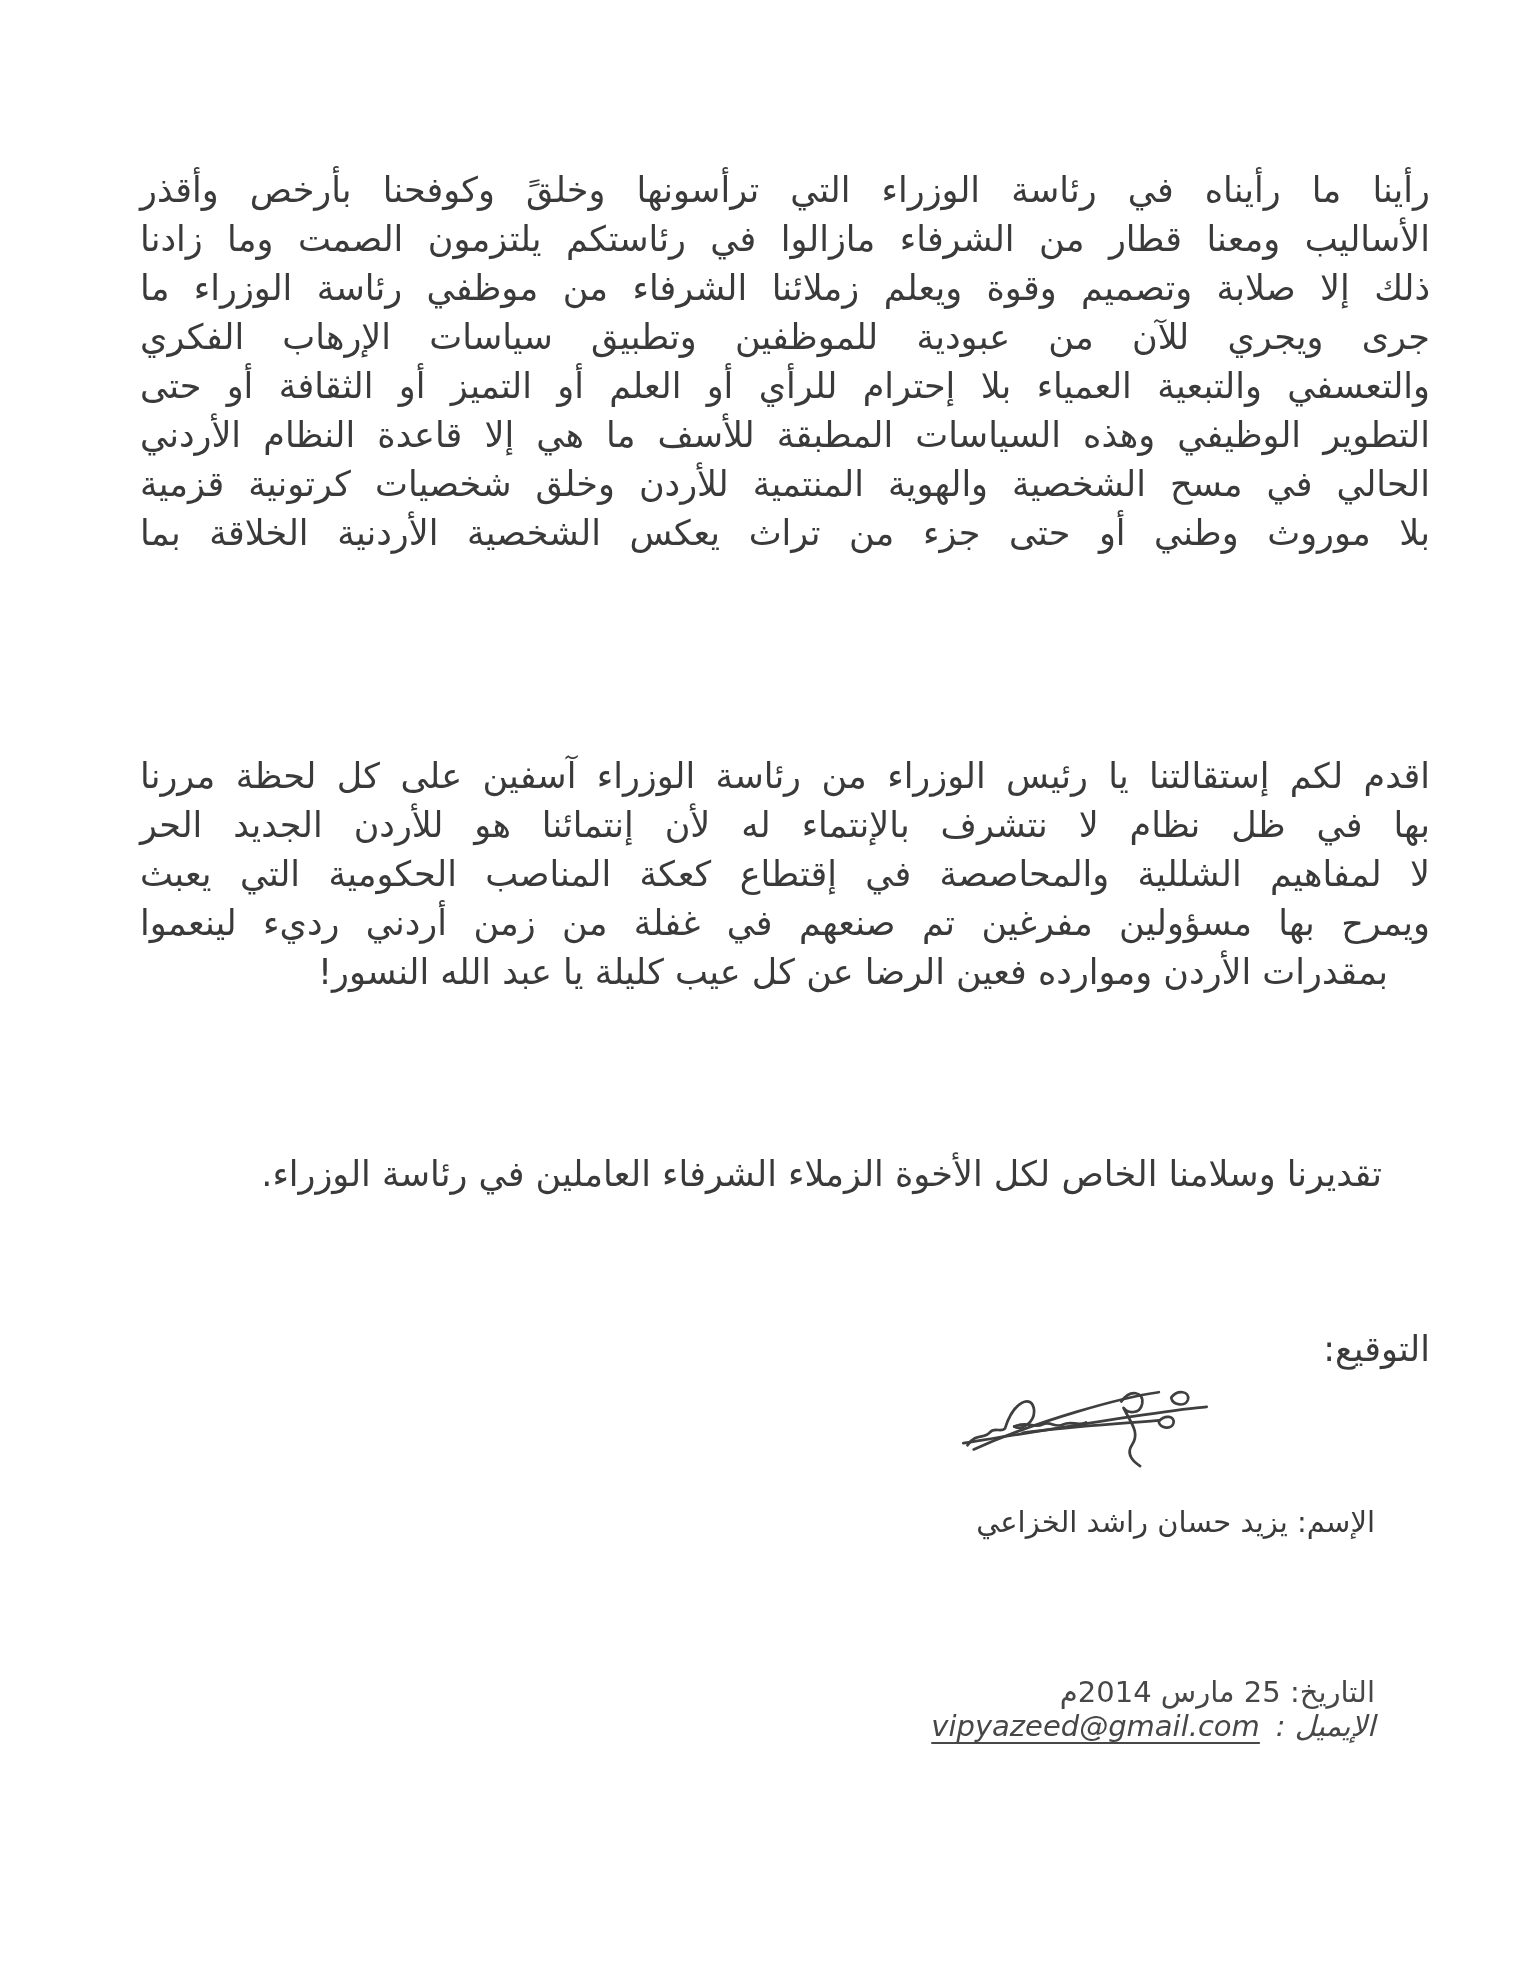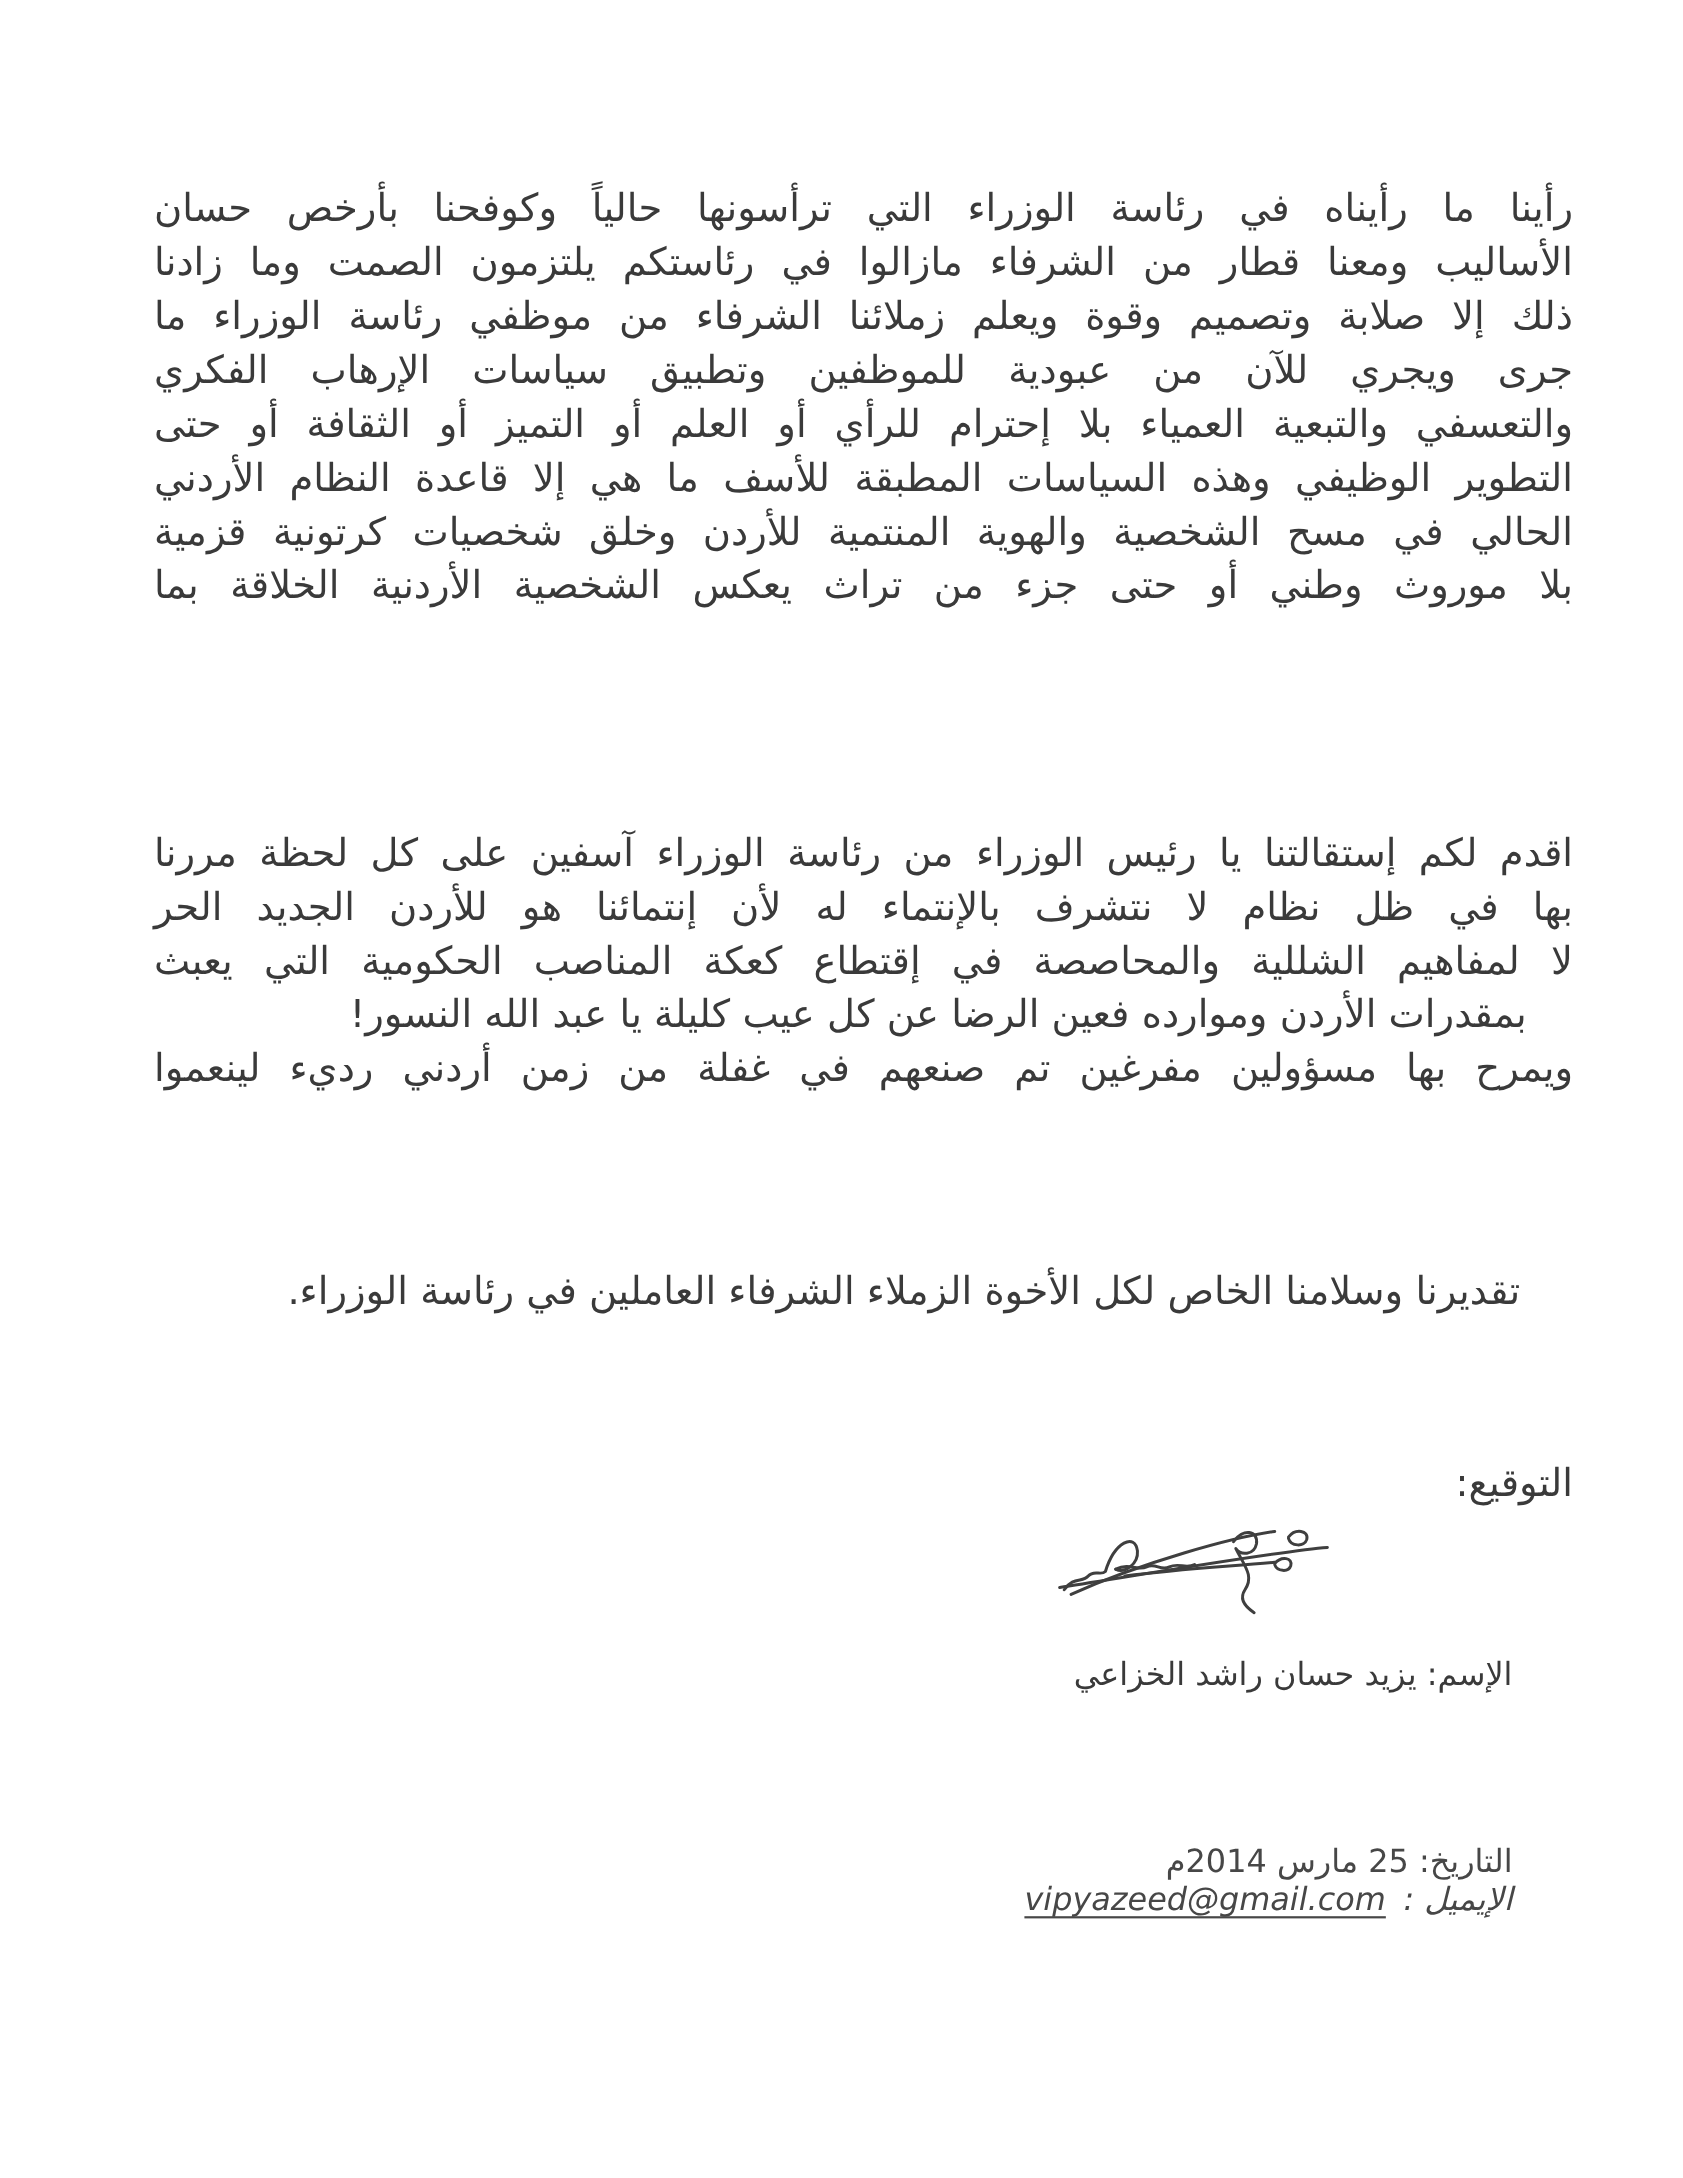--- a/index.html
+++ b/index.html
@@ -82,36 +82,36 @@
     unicode-bidi: embed;
     cursor: pointer;
   }
 </style>
 </head>
 <body>
 
 <div class="page">
 
   <div id="par1" class="body-par">
-      <div class="line">رأينا ما رأيناه في رئاسة الوزراء التي ترأسونها حالياً وكوفحنا بأرخص حسان</div>
+      <div class="line">رأينا ما رأيناه في رئاسة الوزراء التي ترأسونها وخلقً وكوفحنا بأرخص وأقذر</div>
       <div class="line">الأساليب ومعنا قطار من الشرفاء مازالوا في رئاستكم يلتزمون الصمت وما زادنا</div>
       <div class="line">ذلك إلا صلابة وتصميم وقوة ويعلم زملائنا الشرفاء من موظفي رئاسة الوزراء ما</div>
       <div class="line">جرى ويجري للآن من عبودية للموظفين وتطبيق سياسات الإرهاب الفكري</div>
       <div class="line">والتعسفي والتبعية العمياء بلا إحترام للرأي أو العلم أو التميز أو الثقافة أو حتى</div>
       <div class="line">التطوير الوظيفي وهذه السياسات المطبقة للأسف ما هي إلا قاعدة النظام الأردني</div>
       <div class="line">الحالي في مسح الشخصية والهوية المنتمية للأردن وخلق شخصيات كرتونية قزمية</div>
       <div class="line">بلا موروث وطني أو حتى جزء من تراث يعكس الشخصية الأردنية الخلاقة بما</div>
     </div>
 
   <div id="par2" class="body-par">
       <div class="line">اقدم لكم إستقالتنا يا رئيس الوزراء من رئاسة الوزراء آسفين على كل لحظة مررنا</div>
       <div class="line">بها في ظل نظام لا نتشرف بالإنتماء له لأن إنتمائنا هو للأردن الجديد الحر</div>
       <div class="line">لا لمفاهيم الشللية والمحاصصة في إقتطاع كعكة المناصب الحكومية التي يعبث</div>
+      <div class="line">ويمرح بها مسؤولين مفرغين تم صنعهم في غفلة من زمن أردني رديء لينعموا</div>
       <div class="line last-line">بمقدرات الأردن وموارده فعين الرضا عن كل عيب كليلة يا عبد الله النسور!</div>
-      <div class="line">ويمرح بها مسؤولين مفرغين تم صنعهم في غفلة من زمن أردني رديء لينعموا</div>
     </div>
 
   <div id="par3" class="body-par">
       <div class="line last-line">تقديرنا وسلامنا الخاص لكل الأخوة الزملاء الشرفاء العاملين في رئاسة الوزراء.</div>
     </div>
 
   <div class="sig-label">التوقيع:</div>
 
   <div class="signature">
     <svg viewBox="0 0 250 90" xmlns="http://www.w3.org/2000/svg" fill="none" stroke="#3f3f3f" stroke-width="2.6" stroke-linecap="round" stroke-linejoin="round">

